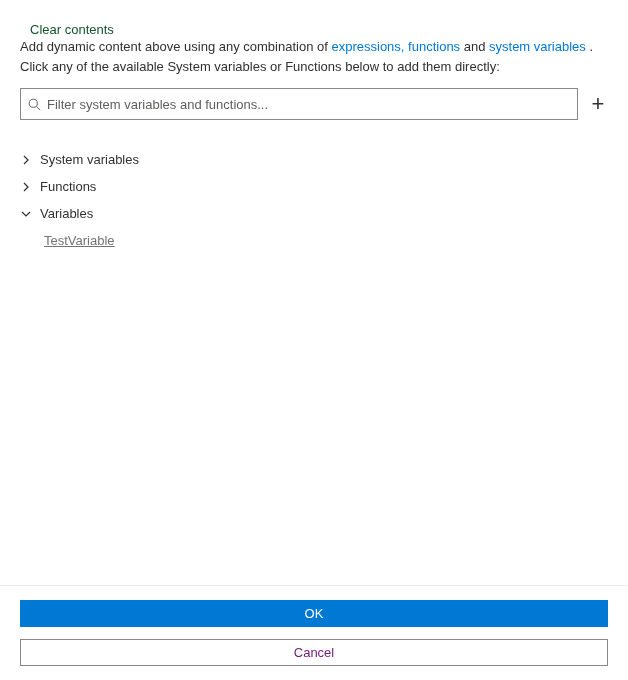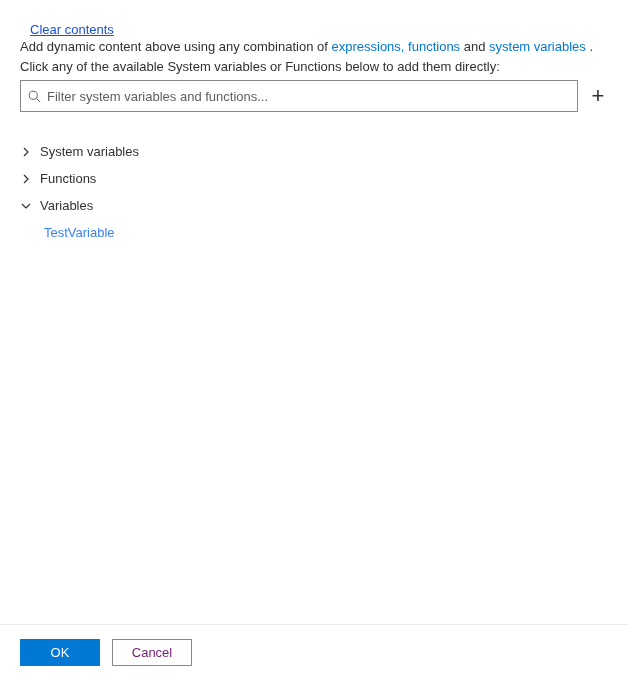--- a/index.html
+++ b/index.html
@@ -44,40 +44,39 @@
       width: 10px;
       height: 14px;
       background: #a19f9d;
     }
     .tok-blue { color: #0000ff; }
     .tok-teal { color: #327e81; }
     .tok-black { color: #000; }
     .tok-red { color: #a31515; }
     .clear-link {
       display: inline-block;
-      color: #1d4ed8;
+      color: #14532d;
       font-size: 13px;
       margin: 10px 0 0 10px;
       cursor: pointer;
-      text-decoration: underline;
     }
     .help-text {
       font-size: 13px;
       color: #323130;
       line-height: 1.5;
     }
     .help-text a {
       color: #0078d4;
       text-decoration: none;
       cursor: pointer;
     }
     .filter-row {
       display: flex;
       align-items: center;
-      margin-top: 4px;
+      margin-top: 12px;
       gap: 10px;
     }
     .filter-input-wrap {
       flex: 1;
       position: relative;
       border: 1px solid #8a8886;
       height: 32px;
       display: flex;
       align-items: center;
     }
@@ -126,31 +125,33 @@
     .chevron {
       width: 12px;
       height: 12px;
       display: flex;
       align-items: center;
       justify-content: center;
     }
     .section-item {
       padding: 6px 0 6px 24px;
       cursor: pointer;
-      color: #3b82f6;
+      color: #737373;
+      text-decoration: underline;
     }
     .footer {
       position: absolute;
       bottom: 0;
       left: 0;
       right: 0;
       border-top: 1px solid #edebe9;
       padding: 14px 20px;
       display: flex;
       gap: 12px;
+      flex-direction: column;
     }
     .btn {
       height: 27px;
       min-width: 80px;
       padding: 0 16px;
       font-size: 13px;
       font-family: inherit;
       cursor: pointer;
       border: 1px solid #8a8886;
       background: #fff;

